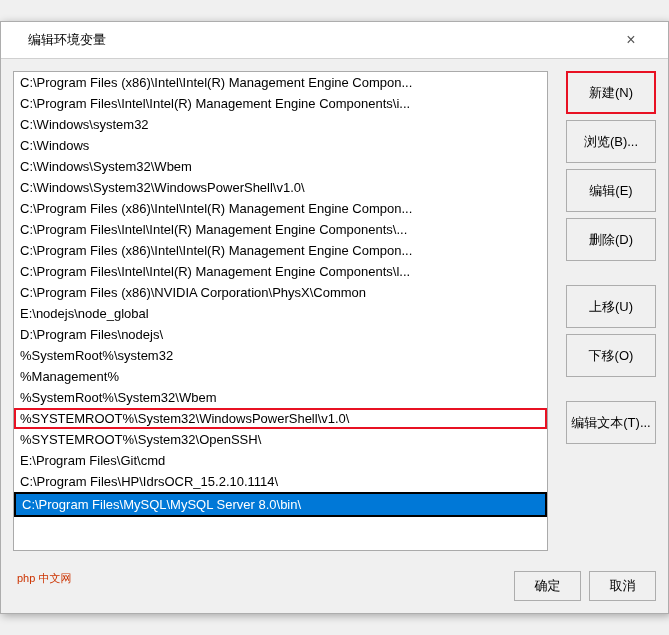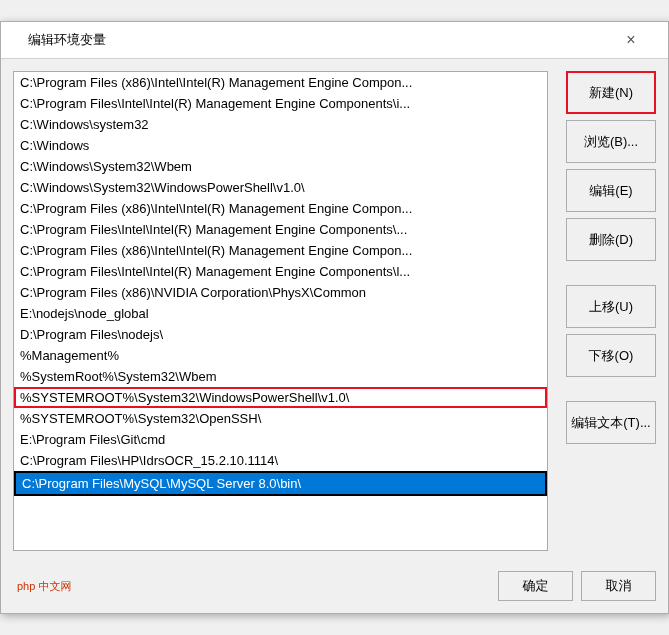--- a/index.html
+++ b/index.html
@@ -102,25 +102,25 @@
 
     .btn-spacer {
       height: 12px;
     }
 
     .dialog-footer {
       display: flex;
       justify-content: flex-end;
       padding: 8px 12px 12px 12px;
       gap: 8px;
-      align-items: center;
+      align-items: flex-start;
     }
 
     .footer-btn {
-      width: 75px;
+      width: 67px;
       height: 30px;
       background: #f0f0f0;
       border: 1px solid #adadad;
       cursor: pointer;
       font-family: "Microsoft YaHei", Arial, sans-serif;
       font-size: 13px;
     }
 
     .watermark {
       font-size: 11px;
@@ -154,20 +154,21 @@
         <div class="list-item">C:\Windows</div>
         <div class="list-item">C:\Windows\System32\Wbem</div>
         <div class="list-item">C:\Windows\System32\WindowsPowerShell\v1.0\</div>
         <div class="list-item">C:\Program Files (x86)\Intel\Intel(R) Management Engine Compon...</div>
         <div class="list-item">C:\Program Files\Intel\Intel(R) Management Engine Components\...</div>
         <div class="list-item">C:\Program Files (x86)\Intel\Intel(R) Management Engine Compon...</div>
         <div class="list-item">C:\Program Files\Intel\Intel(R) Management Engine Components\l...</div>
         <div class="list-item">C:\Program Files (x86)\NVIDIA Corporation\PhysX\Common</div>
         <div class="list-item">E:\nodejs\node_global</div>
         <div class="list-item">D:\Program Files\nodejs\</div>
+        <div class="list-item">%SystemRoot%\system32</div>
         <div class="list-item">%Management%</div>
         <div class="list-item">%SystemRoot%\System32\Wbem</div>
         <div class="list-item" style="outline: rgb(232, 17, 35) solid 2px; outline-offset: -2px;">%SYSTEMROOT%\System32\WindowsPowerShell\v1.0\</div>
         <div class="list-item">%SYSTEMROOT%\System32\OpenSSH\</div>
         <div class="list-item">E:\Program Files\Git\cmd</div>
         <div class="list-item">C:\Program Files\HP\IdrsOCR_15.2.10.1114\</div>
         <div class="list-item selected-highlighted">C:\Program Files\MySQL\MySQL Server 8.0\bin\</div>
       </div>
 
     <div class="buttons-panel">

